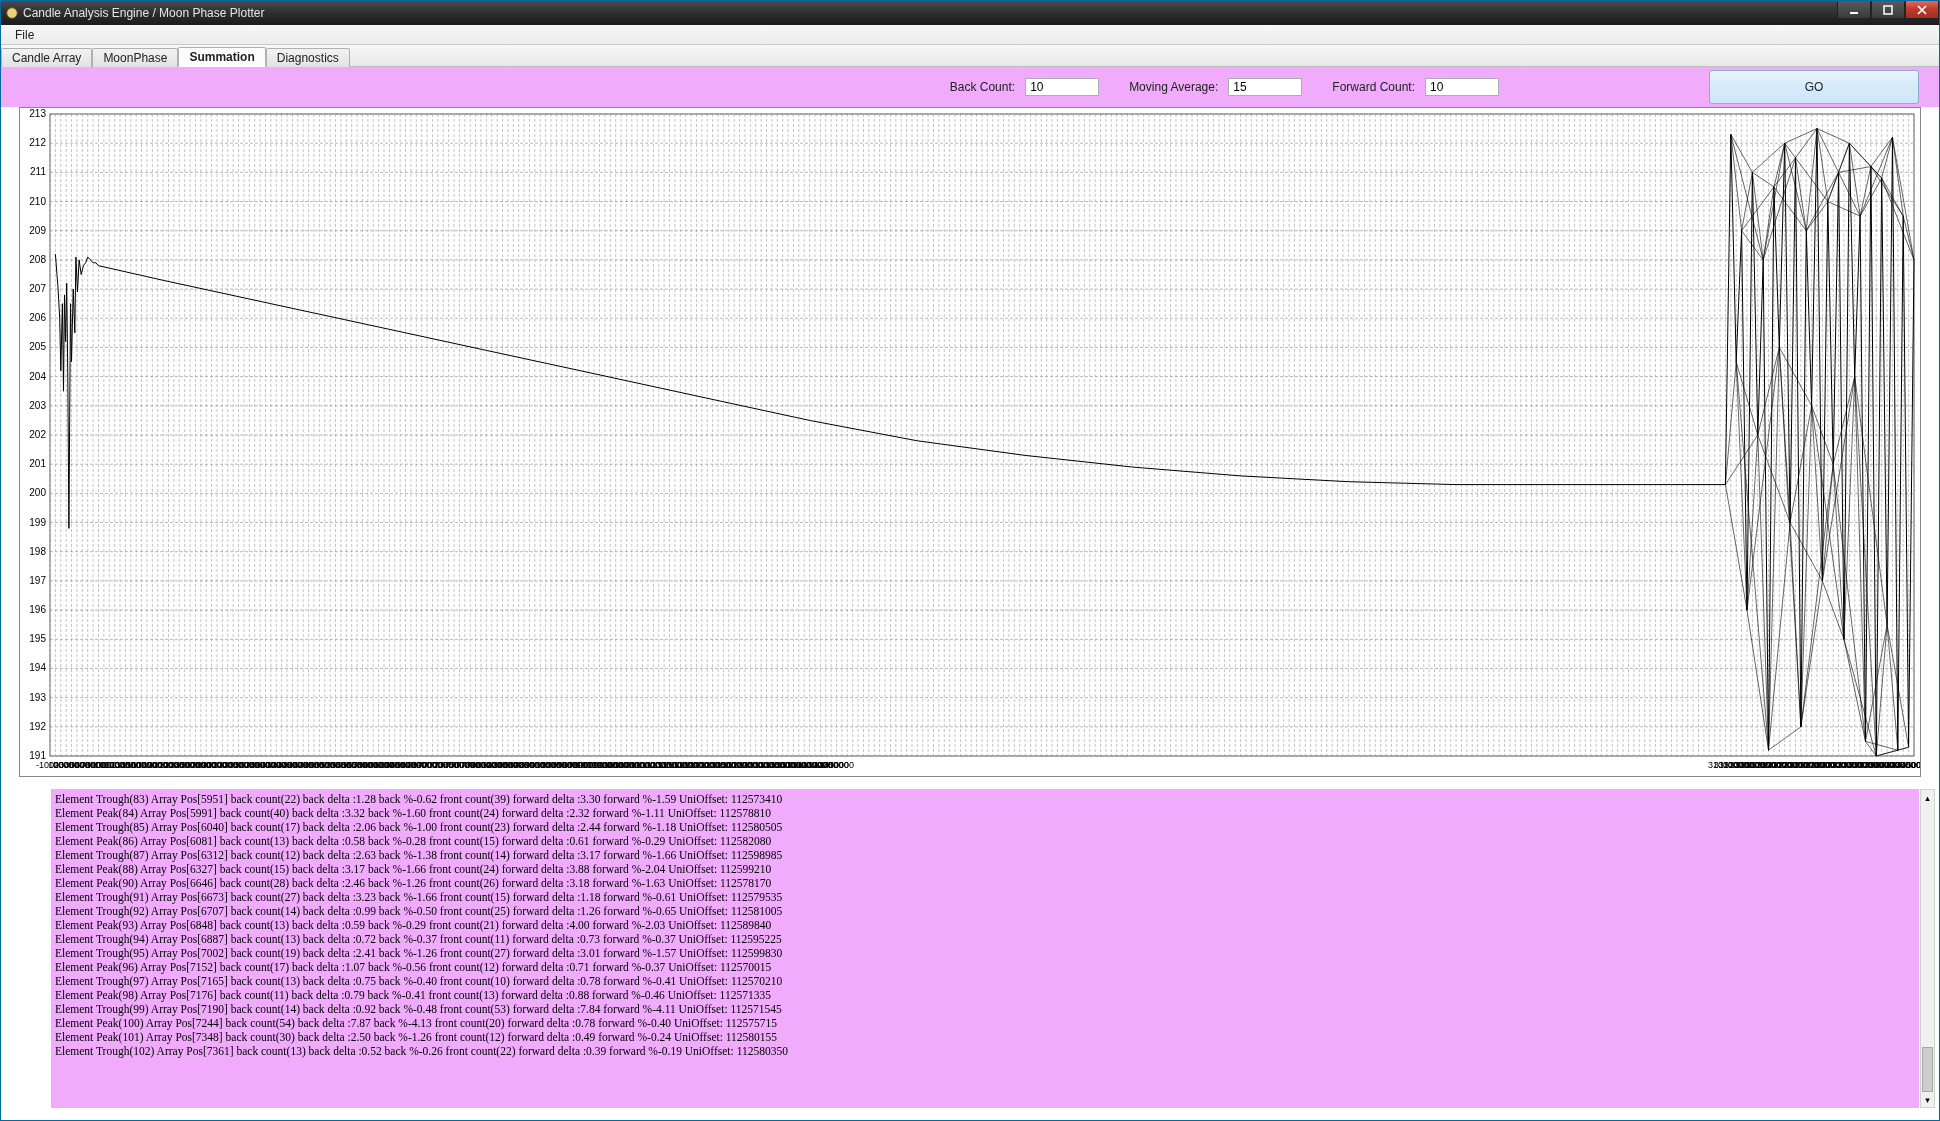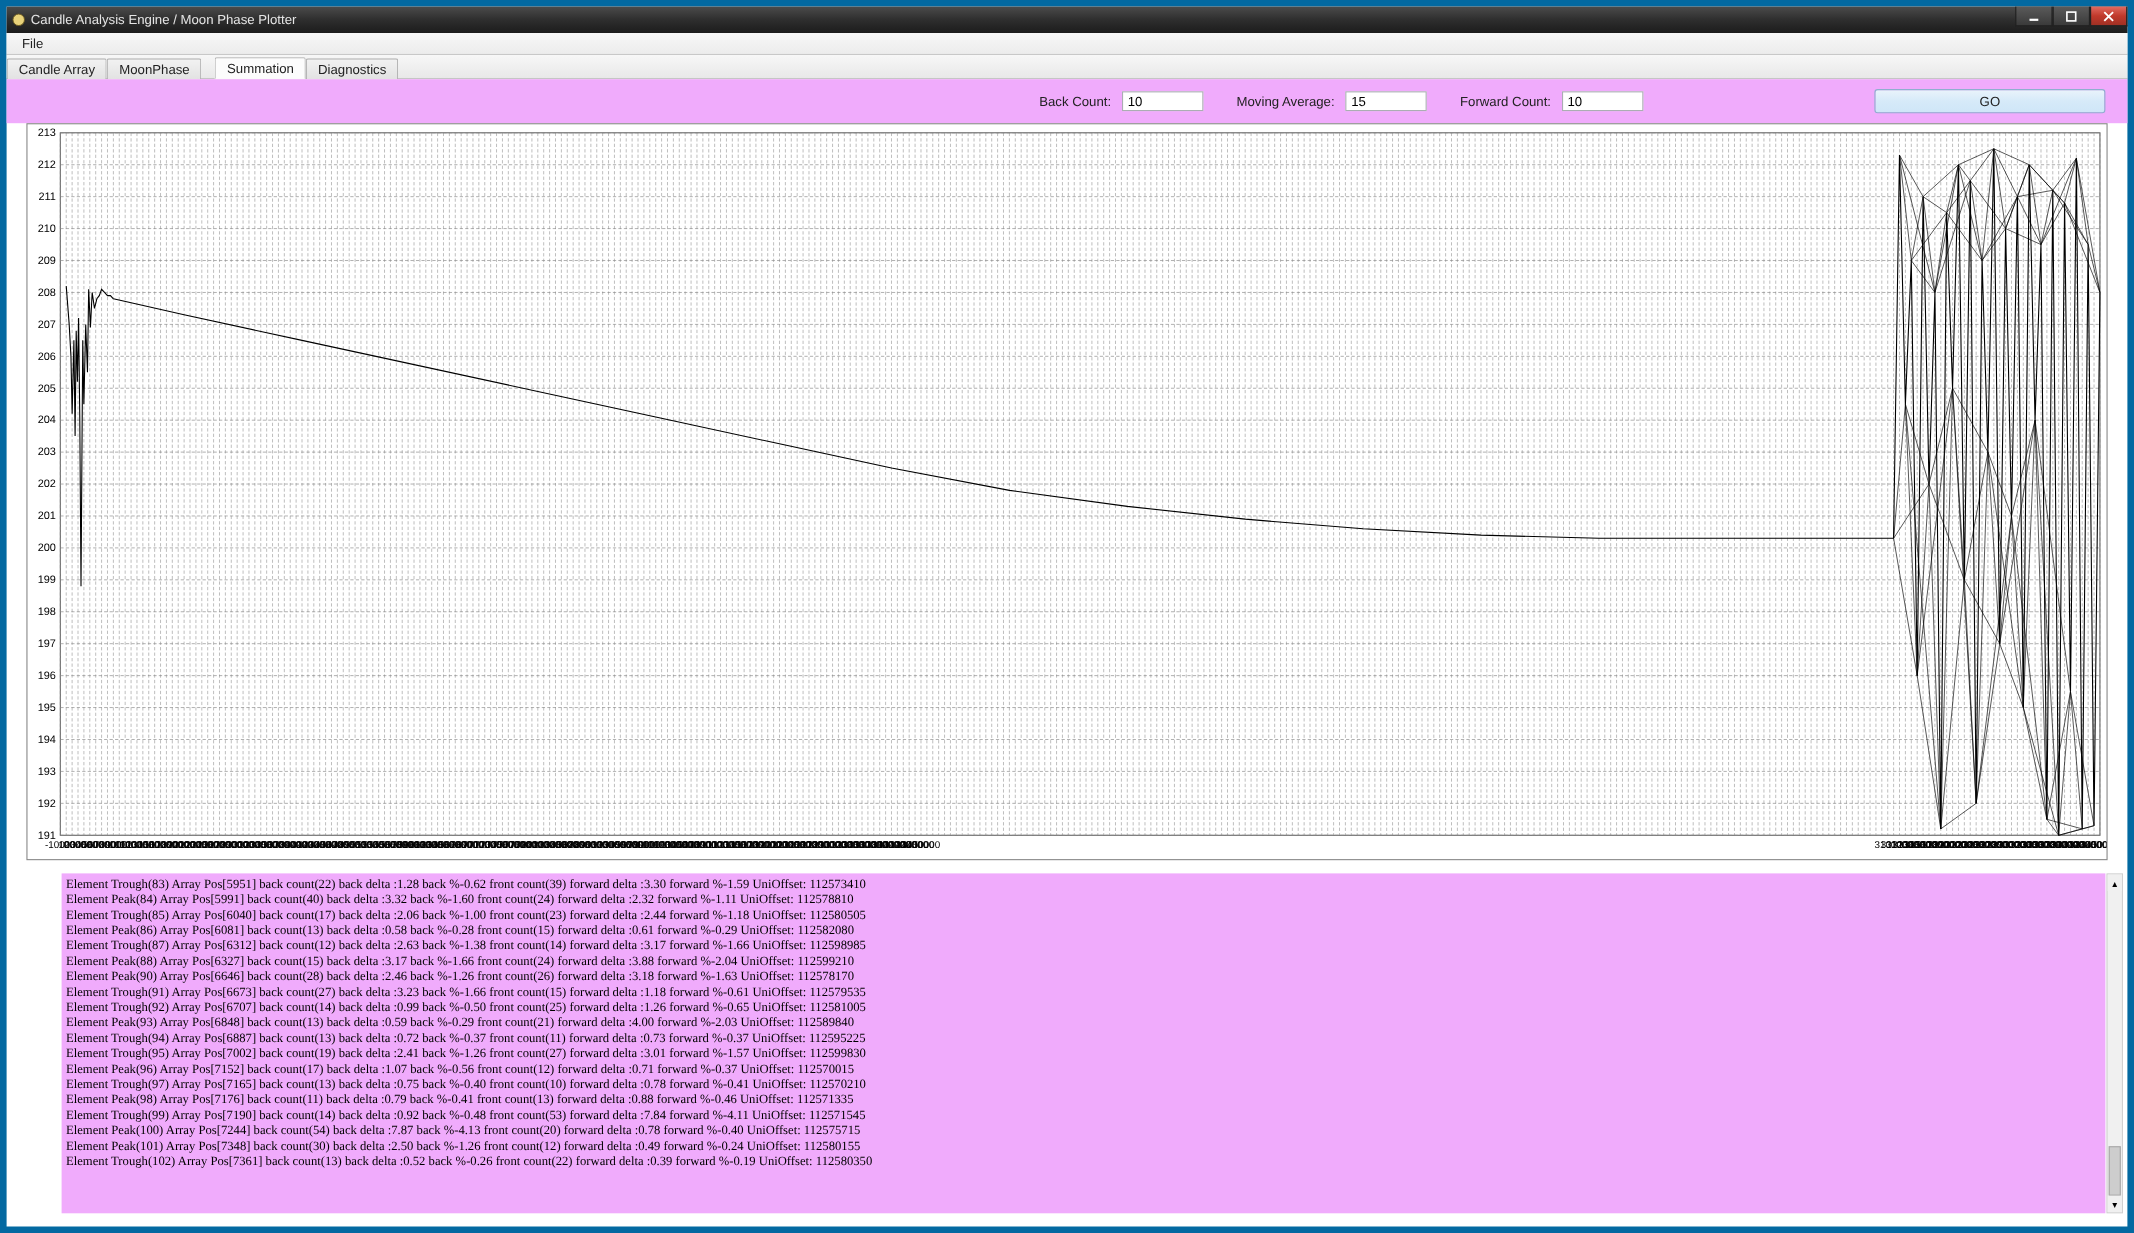--- a/index.html
+++ b/index.html
@@ -1,17 +1,17 @@
 <!DOCTYPE html>
 <html><head>
 <meta charset="utf-8">
 <style>
   * { box-sizing: border-box; margin: 0; padding: 0; }
   html, body { width: 100%; height: 100%; font-family: "Segoe UI", Tahoma, sans-serif; font-size: 11px; overflow: hidden; background:#d0d0d0; }
-  .outer-border { position:absolute; inset:0; border:6px solid #0369a1; background:#fff; }
+  .outer-border { position:absolute; inset:0; border:1px solid #0369a1; background:#fff; }
   .titlebar {
     height: 24px;
     background: linear-gradient(to bottom, #4b4b4b 0%, #2e2e2e 50%, #1c1c1c 100%);
     color: #e5e5e5;
     display: flex;
     align-items: center;
     padding-left: 4px;
     position: relative;
   }
   .titlebar .app-icon {
@@ -52,40 +52,39 @@
     border-bottom:none;
     background:linear-gradient(to bottom,#f2f2f2,#e2e2e2);
     margin-right:0px;
     border-top-left-radius:2px; border-top-right-radius:2px;
     position:relative; top:1px;
     color:#222;
   }
   .tab.active {
     background:#fcfcfc;
     border-bottom:1px solid #fcfcfc;
-    font-weight:400;
-    margin-left:12px;
+    font-weight:700;
   }
   .controls-row {
     height: 40px;
     background:#f0abfc;
     display:flex; align-items:center;
     justify-content:flex-end;
     padding: 0 20px;
     gap: 10px;
     font-size:12px; color:#222;
   }
   .controls-row .spacer { flex:1; }
   .field-label { margin-left: 20px; }
   .num-input {
     width:74px; height:18px; font-size:12px;
     border:1px solid #abadb3; padding:0 4px;
   }
   .go-btn {
-    width: 210px; height:22px;
+    width: 210px; height:34px;
     background:linear-gradient(to bottom,#e9f3fb,#d6eaf9 50%,#cfe6f8);
     border:1px solid #8faecf;
     border-radius:3px;
     font-size:12px; color:#222;
     margin-left:200px;
     cursor:default;
   }
   .chart-area {
     position:relative;
     background:#fff;

